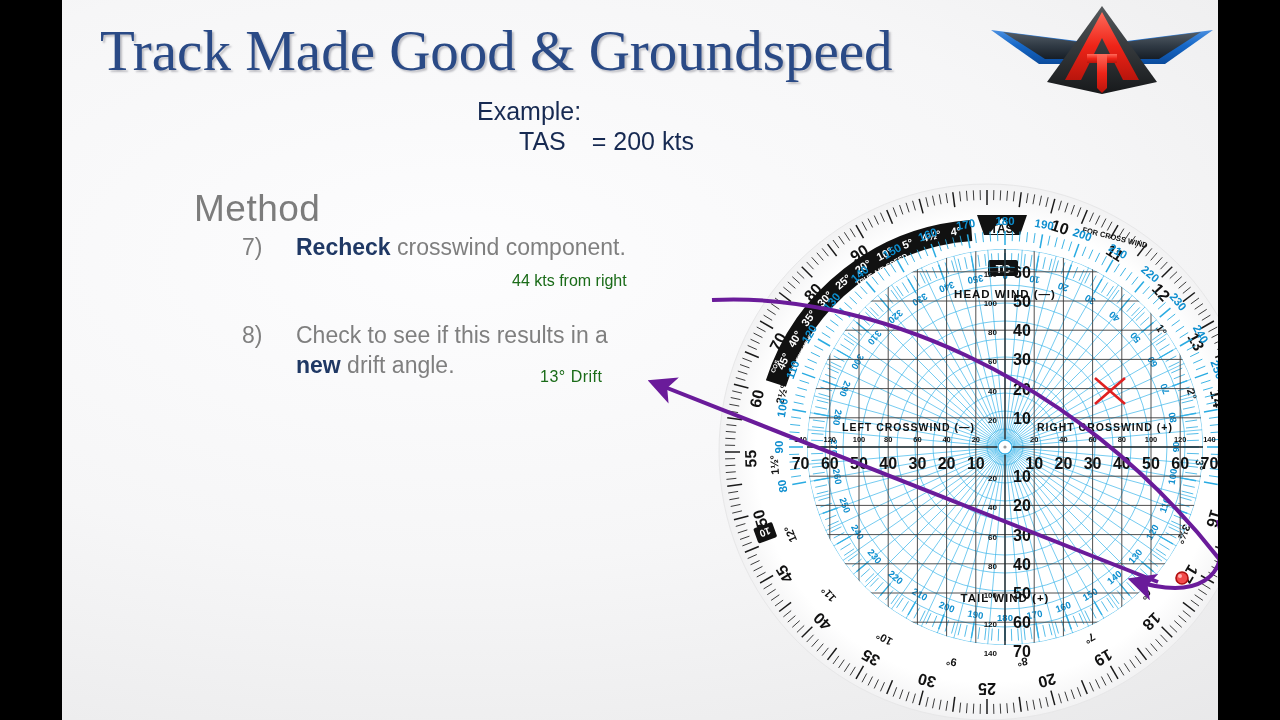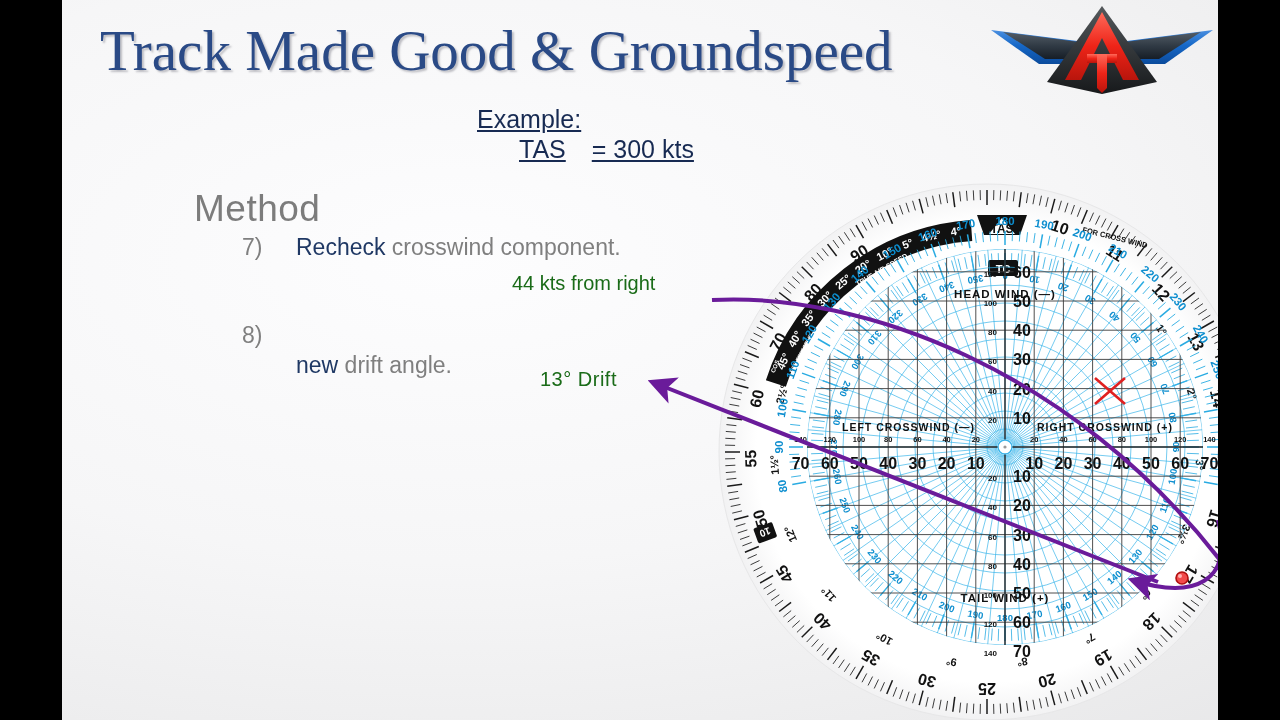--- a/index.html
+++ b/index.html
@@ -22,40 +22,40 @@
   
   #title{position:absolute;left:38px;top:18px;
     font-family:"Liberation Serif","DejaVu Serif",serif;
     font-size:57px;color:#2a4a86;letter-spacing:0px;
     text-shadow:2px 2px 2px rgba(120,120,130,.45);white-space:nowrap;}
 
   
   #logo{position:absolute;left:925px;top:2px;width:230px;height:96px;}
 
   
-  #example{position:absolute;left:415px;top:104px;color:#172a52;
-    font-size:25px;line-height:30px;white-space:nowrap;text-decoration:underline;}
+  #example{position:absolute;left:415px;top:96px;color:#172a52;
+    font-size:25px;line-height:30px;white-space:nowrap;}
   #example .hdr{padding-left:0px;}
   #example table{border-collapse:collapse;margin-left:42px;}
   #example td{padding:0;font-size:25px;color:#172a52;line-height:30px;
     vertical-align:top;white-space:nowrap;}
   #example td.k{padding-right:26px;}
 
   
   #method-title{position:absolute;left:132px;top:188px;
     font-size:37px;color:#7c7c7c;letter-spacing:.5px;text-align:right;}
   .step{position:absolute;font-size:23px;color:#7f7f7f;line-height:30px;}
   .step .num{position:absolute;left:0;top:0;width:36px;text-align:left;color:#7f7f7f;}
   .step .txt{display:block;margin-left:54px;}
-  .step b{color:#1f3864;font-weight:normal;}
+  .step b{color:#1f3864;font-weight:bold;}
   #step7{left:180px;top:232px;width:520px;}
   #step8{left:180px;top:320px;width:440px;}
 
   
-  .green{position:absolute;color:#1a6b18;font-size:20px;white-space:nowrap;}
+  .green{position:absolute;color:#1a6b18;font-size:16px;white-space:nowrap;}
   #ann-cross{left:450px;top:272px;}
   #ann-drift{left:478px;top:368px;letter-spacing:.5px;}
 
   
   #fc{position:absolute;left:620px;top:182px;width:540px;height:540px;}
   #fc svg{display:block;}
 
   
   #arrows{position:absolute;left:0;top:0;width:1156px;height:720px;
     pointer-events:none;z-index:30;}
@@ -105,36 +105,36 @@
         <path d="M110 52 L120 52 L120 86 L115 91 L110 86 Z" fill="url(#redG)"></path>
       </svg>
     </div>
 
     <div id="example">
       <div class="hdr">Example:</div>
       <table>
         <tbody>
             <tr>
           <td class="k">TAS</td>
-          <td class="v">= 300 kts</td>
+          <td class="v">= 200 kts</td>
         </tr>
       </tbody>
         </table>
     </div>
 
     <div id="method-title">Method</div>
 
     <div class="step" id="step7">
       <span class="num">7)</span>
       <span class="txt"><b>Recheck</b><span> crosswind component.</span></span>
     </div>
 
     <div class="step" id="step8">
       <span class="num">8)</span>
-      <span class="txt"><br><b>new</b><span> drift angle.</span></span>
+      <span class="txt"><span>Check to see if this results in a</span><br><b>new</b><span> drift angle.</span></span>
     </div>
 
     <div class="green" id="ann-cross">44 kts from right</div>
     <div class="green" id="ann-drift">13°   Drift</div>
 
     <div id="fc">
       <svg viewBox="0 0 540 540" width="540" height="540" id="fcsvg">
         <defs>
           <clipPath id="gridClip">
               <circle cx="323" cy="265" r="198"></circle>

